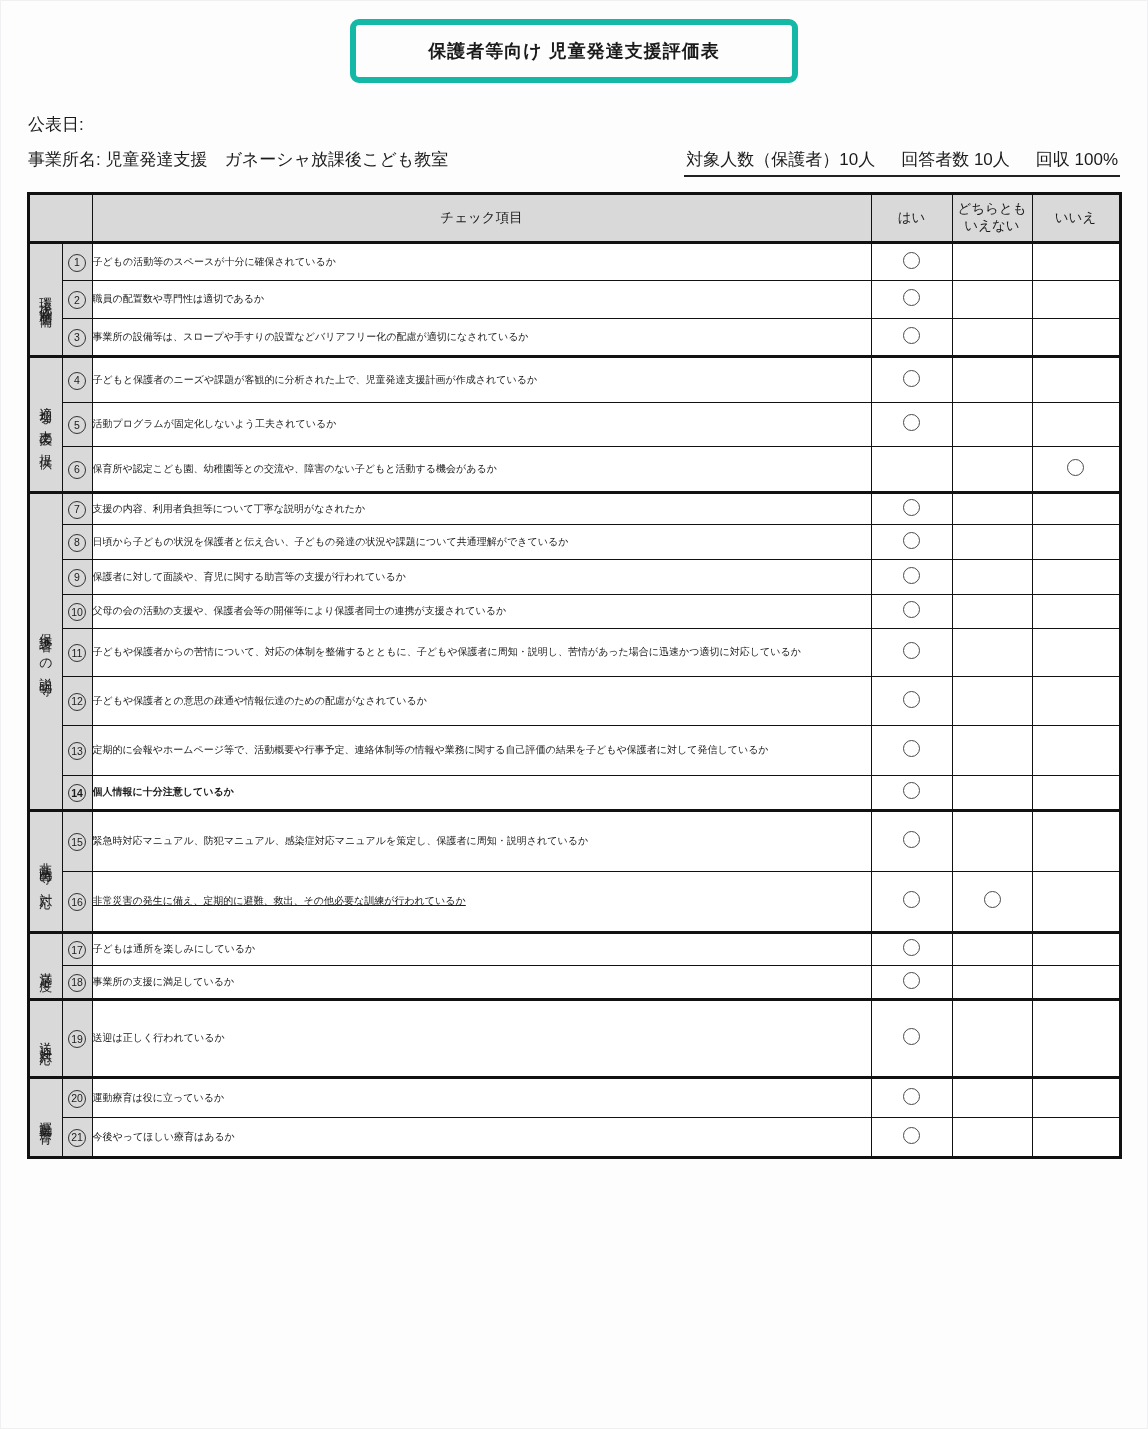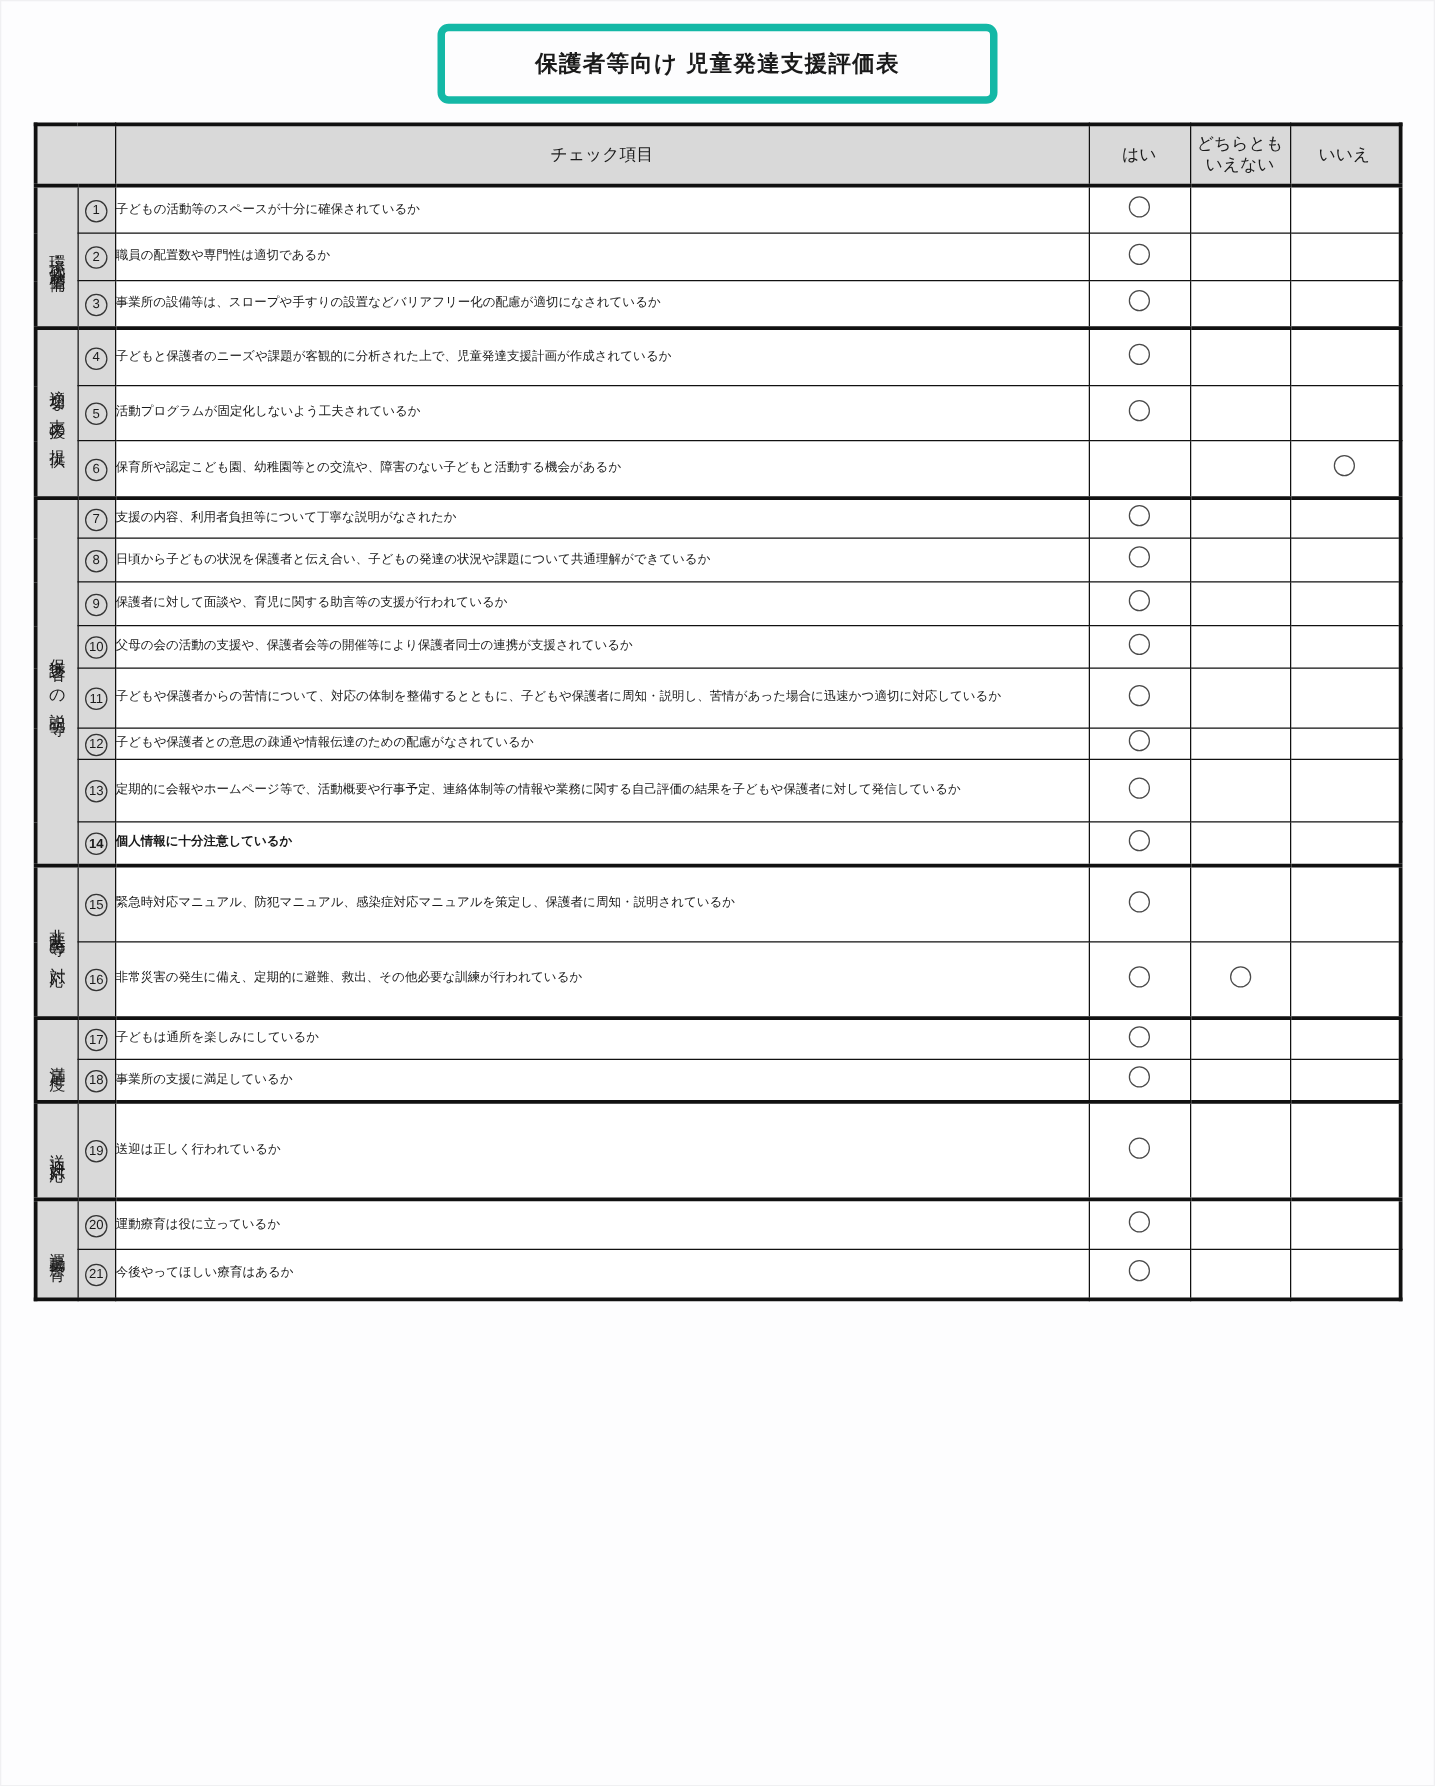--- a/index.html
+++ b/index.html
@@ -134,20 +134,27 @@
 </style>
 </head>
 <body>
 
 <div class="page">
 
   <div class="title-box">
     <span class="title-text">保護者等向け 児童発達支援評価表</span>
   </div>
 
+  <div class="meta">
+    <div class="line1">公表日:</div>
+    <div class="line2">
+      <div class="office"><span>事業所名:</span> <span>児童発達支援　ガネーシャ放課後こども教室</span></div>
+      <div class="stats"><span>対象人数（保護者）10人</span><span>回答者数 10人</span><span>回収 100%</span></div>
+    </div>
+  </div>
 
   <table class="eval">
     <colgroup>
       <col style="width:34px">
       <col style="width:30px">
       <col style="width:779px">
       <col style="width:81px">
       <col style="width:80px">
       <col style="width:88px">
     </colgroup>
@@ -235,21 +242,21 @@
           <td class="ans"></td>
           <td class="ans"></td>
         </tr>
         <tr style="height: 48px; margin-top: 48px;">
           <td class="num"><span class="num-badge">11</span></td>
           <td class="q">子どもや保護者からの苦情について、対応の体制を整備するとともに、子どもや保護者に周知・説明し、苦情があった場合に迅速かつ適切に対応しているか</td>
           <td class="ans"><span class="circle-mark"></span></td>
           <td class="ans"></td>
           <td class="ans"></td>
         </tr>
-        <tr style="height: 25px;">
+        <tr style="height: 49px;">
           <td class="num"><span class="num-badge">12</span></td>
           <td class="q">子どもや保護者との意思の疎通や情報伝達のための配慮がなされているか</td>
           <td class="ans"><span class="circle-mark"></span></td>
           <td class="ans"></td>
           <td class="ans"></td>
         </tr>
         <tr style="height: 50px;">
           <td class="num"><span class="num-badge">13</span></td>
           <td class="q">定期的に会報やホームページ等で、活動概要や行事予定、連絡体制等の情報や業務に関する自己評価の結果を子どもや保護者に対して発信しているか</td>
           <td class="ans"><span class="circle-mark"></span></td>
@@ -264,21 +271,21 @@
           <td class="ans"></td>
         </tr>
         <tr class="group-start" style="height: 61px;">
           <td class="cat" rowspan="2"><span class="vtext">非常時等の対応</span></td>
           <td class="num"><span class="num-badge">15</span></td>
           <td class="q">緊急時対応マニュアル、防犯マニュアル、感染症対応マニュアルを策定し、保護者に周知・説明されているか</td>
           <td class="ans"><span class="circle-mark"></span></td>
           <td class="ans"></td>
           <td class="ans"></td>
         </tr>
-        <tr style="height: 61px;">
+        <tr style="height: 61px; text-decoration: underline;">
           <td class="num"><span class="num-badge">16</span></td>
           <td class="q">非常災害の発生に備え、定期的に避難、救出、その他必要な訓練が行われているか</td>
           <td class="ans"><span class="circle-mark"></span></td>
           <td class="ans"><span class="circle-mark"></span></td>
           <td class="ans"></td>
         </tr>
         <tr class="group-start" style="height: 33px; padding-left: 11px;">
           <td class="cat" rowspan="2"><span class="vtext">満足度</span></td>
           <td class="num"><span class="num-badge">17</span></td>
           <td class="q">子どもは通所を楽しみにしているか</td>

